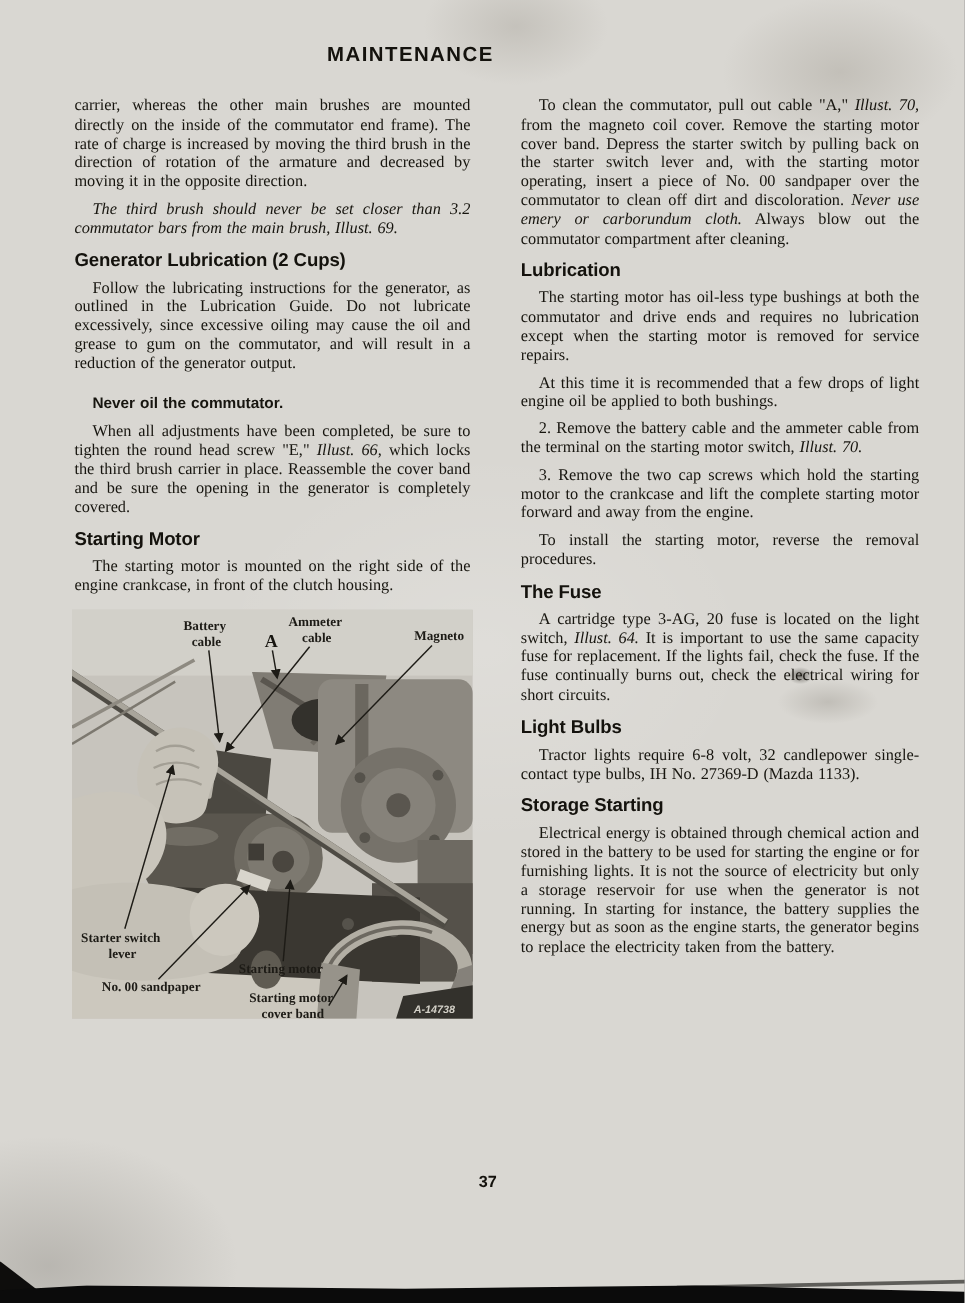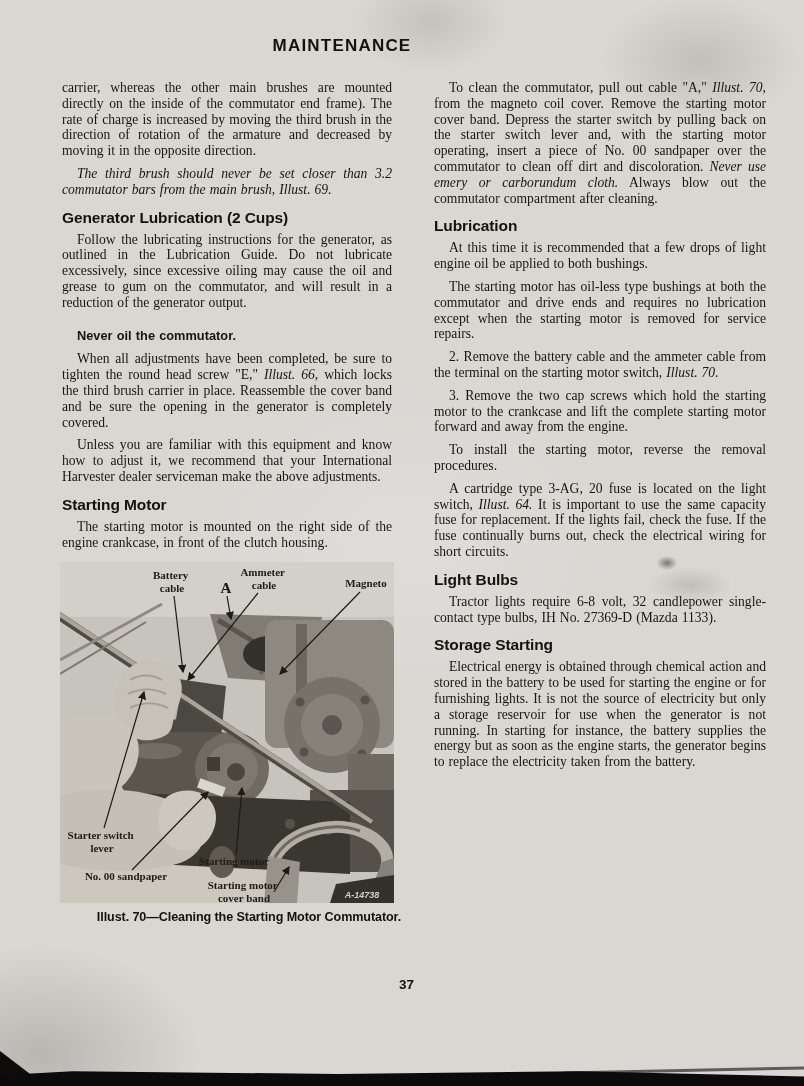--- a/index.html
+++ b/index.html
@@ -76,21 +76,20 @@
   <div class="masthead">MAINTENANCE</div>
 
   <div class="col col-left">
     <p>carrier, whereas the other main brushes are mounted directly on the inside of the commutator end frame). The rate of charge is increased by moving the third brush in the direction of rotation of the armature and decreased by moving it in the opposite direction.</p>
     <p class="note-italic">The third brush should never be set closer than 3.2 commutator bars from the main brush, Illust. 69.</p>
 
     <div class="section-head">Generator Lubrication (2 Cups)</div>
     <p class="indent">Follow the lubricating instructions for the generator, as outlined in the Lubrication Guide. Do not lubricate excessively, since excessive oiling may cause the oil and grease to gum on the commutator, and will result in a reduction of the generator output.</p>
     <p class="note-bold">Never oil the commutator.</p>
     <p class="indent"><span>When all adjustments have been completed, be sure to tighten the round head screw "E," </span><i>Illust. 66,</i><span> which locks the third brush carrier in place. Reassemble the cover band and be sure the opening in the generator is completely covered.</span></p>
-    <p class="indent">Unless you are familiar with this equipment and know how to adjust it, we recommend that your International Harvester dealer serviceman make the above adjustments.</p>
 
     <div class="section-head">Starting Motor</div>
     <p class="indent">The starting motor is mounted on the right side of the engine crankcase, in front of the clutch housing.</p>
 
     <figure class="illustration">
       <svg width="334" height="341" viewBox="0 0 334 341" role="img">
         <defs>
           <marker id="arw" markerWidth="8" markerHeight="8" refX="6" refY="3.5" orient="auto">
             <path d="M0,0 L7,3.5 L0,7 Z" fill="#1d1b16"></path>
           </marker>
@@ -182,35 +181,35 @@
           <path class="leader" d="M114 34 L123 110" marker-end="url(#arw)"></path>
           <path class="leader" d="M167 34 L171 57" marker-end="url(#arw)"></path>
           <path class="leader" d="M198 31 L128 118" marker-end="url(#arw)"></path>
           <path class="leader" d="M300 30 L220 112" marker-end="url(#arw)"></path>
           <path class="leader" d="M44 266 L84 130" marker-end="url(#arw)"></path>
           <path class="leader" d="M72 308 L148 230" marker-end="url(#arw)"></path>
           <path class="leader" d="M176 293 L182 226" marker-end="url(#arw)"></path>
           <path class="leader" d="M214 330 L229 305" marker-end="url(#arw)"></path>
         </g>
       </svg>
-      <figcaption>Illust. 70—Cleaning the Starting Motor Commutator.</figcaption>
     </figure>
   </div>
 
   <div class="col col-right">
     <p class="indent"><span>To clean the commutator, pull out cable "A," </span><i>Illust. 70,</i><span> from the magneto coil cover. Remove the starting motor cover band. Depress the starter switch by pulling back on the starter switch lever and, with the starting motor operating, insert a piece of No. 00 sandpaper over the commutator to clean off dirt and discoloration. </span><i>Never use emery or carborundum cloth.</i><span> Always blow out the commutator compartment after cleaning.</span></p>
 
     <div class="section-head">Lubrication</div>
+    <p class="indent">The starting motor has oil-less type bushings at both the commutator and drive ends and requires no lubrication except when the starting motor is removed for service repairs.</p>
     <p class="indent">At this time it is recommended that a few drops of light engine oil be applied to both bushings.</p>
-    <p class="indent">The starting motor has oil-less type bushings at both the commutator and drive ends and requires no lubrication except when the starting motor is removed for service repairs.</p>
 
     <p class="indent"><span>2. Remove the battery cable and the ammeter cable from the terminal on the starting motor switch, </span><i>Illust. 70.</i></p>
     <p class="indent">3. Remove the two cap screws which hold the starting motor to the crankcase and lift the complete starting motor forward and away from the engine.</p>
     <p class="indent">To install the starting motor, reverse the removal procedures.</p>
 
+    <div class="section-head">The Fuse</div>
     <p class="indent"><span>A cartridge type 3-AG, 20 fuse is located on the light switch, </span><i>Illust. 64.</i><span> It is important to use the same capacity fuse for replacement. If the lights fail, check the fuse. If the fuse continually burns out, check the electrical wiring for short circuits.</span></p>
 
     <div class="section-head">Light Bulbs</div>
     <p class="indent">Tractor lights require 6-8 volt, 32 candlepower single-contact type bulbs, IH No. 27369-D (Mazda 1133).</p>
 
     <div class="section-head">Storage Starting</div>
     <p class="indent">Electrical energy is obtained through chemical action and stored in the battery to be used for starting the engine or for furnishing lights. It is not the source of electricity but only a storage reservoir for use when the generator is not running. In starting for instance, the battery supplies the energy but as soon as the engine starts, the generator begins to replace the electricity taken from the battery.</p>
   </div>
 
   <div class="page-number">37</div>

